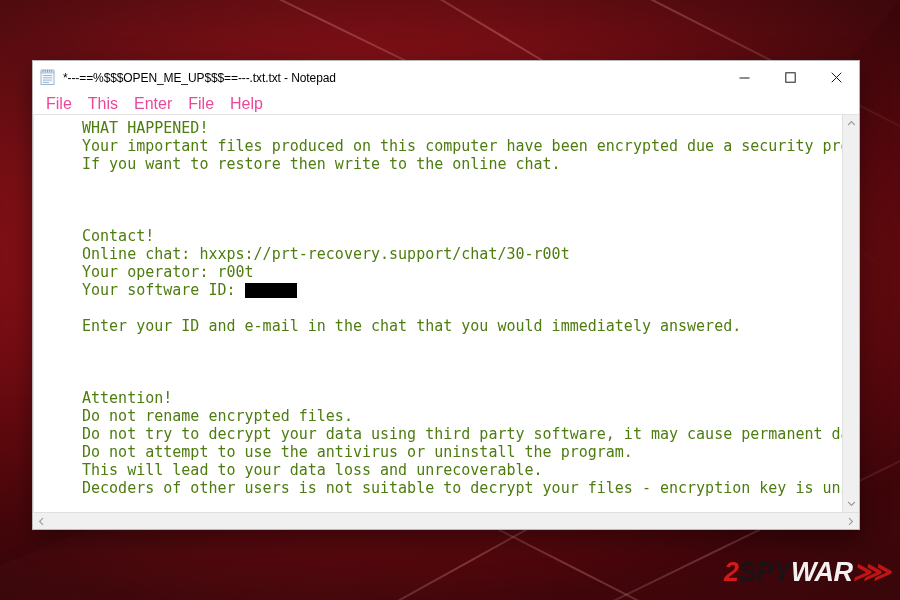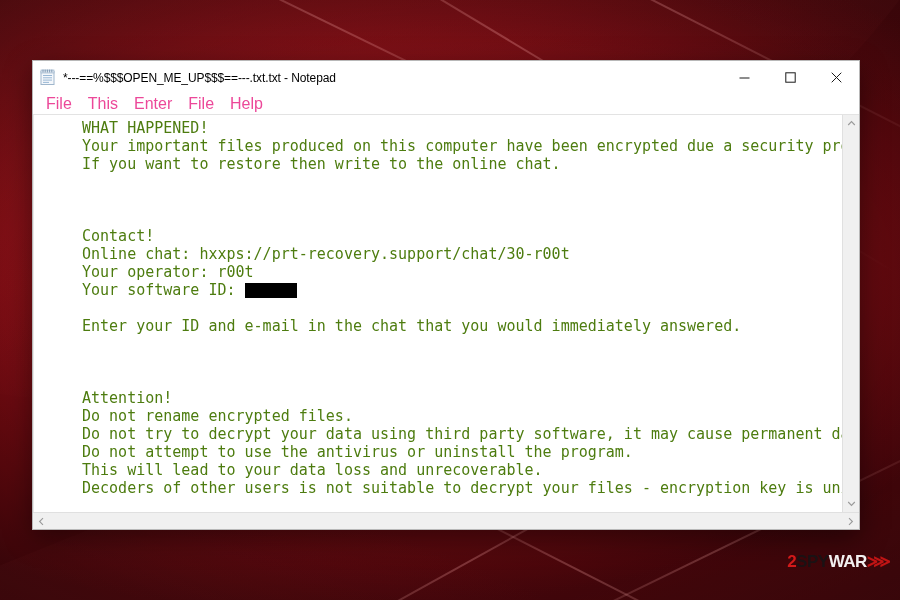--- a/index.html
+++ b/index.html
@@ -191,27 +191,28 @@
     display: flex;
     justify-content: space-between;
     align-items: center;
     flex: 0 0 auto;
   }
 
   
   #watermark {
     position: absolute;
     right: 12px;
-    bottom: 30px;
-    font-size: 17px;
+    bottom: 14px;
+    font-size: 27px;
     font-weight: bold;
     letter-spacing: -0.5px;
     font-family: "Liberation Sans", sans-serif;
     line-height: 1;
     user-select: none;
+    font-style: italic;
   }
   #watermark .w-2 { color: #d21a1a; }
   #watermark .w-spy { color: #1a1214; }
   #watermark .w-war { color: #f2f0f0; }
   #watermark .w-tail { color: #c01414; letter-spacing: -3px; }
 </style>
 </head>
 <body>
 
 <div id="desktop">

